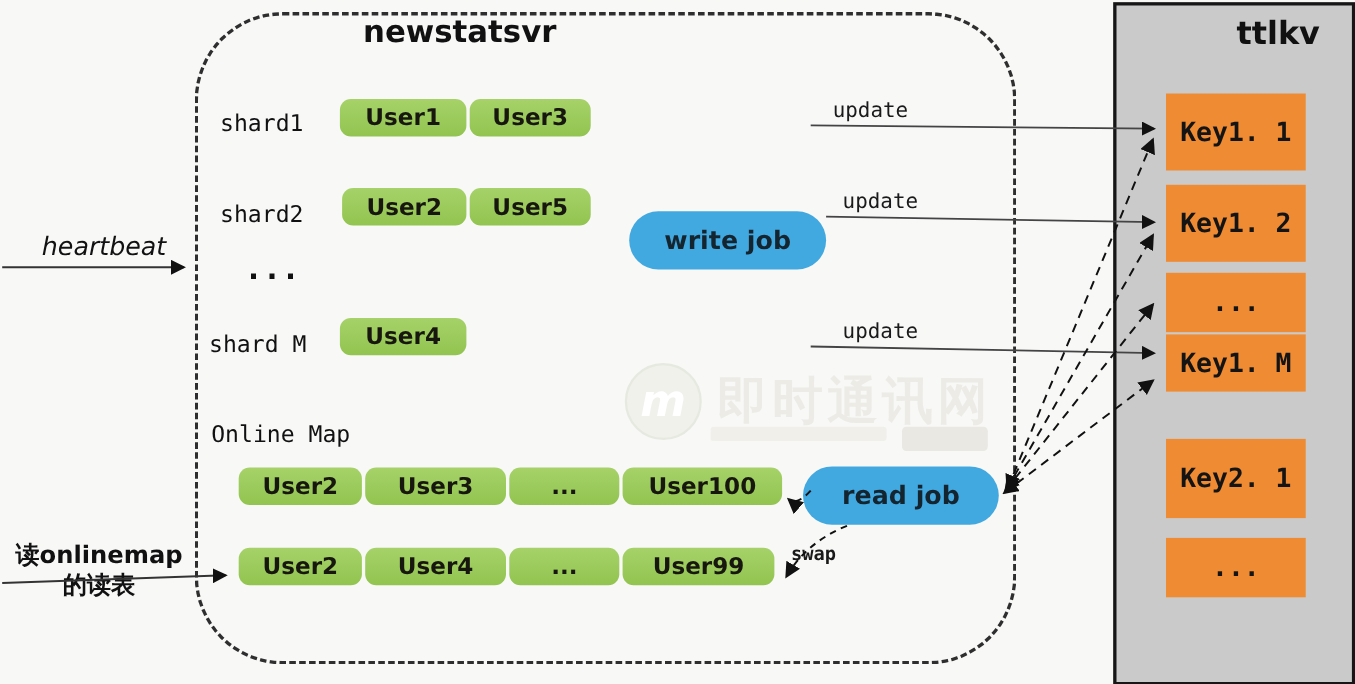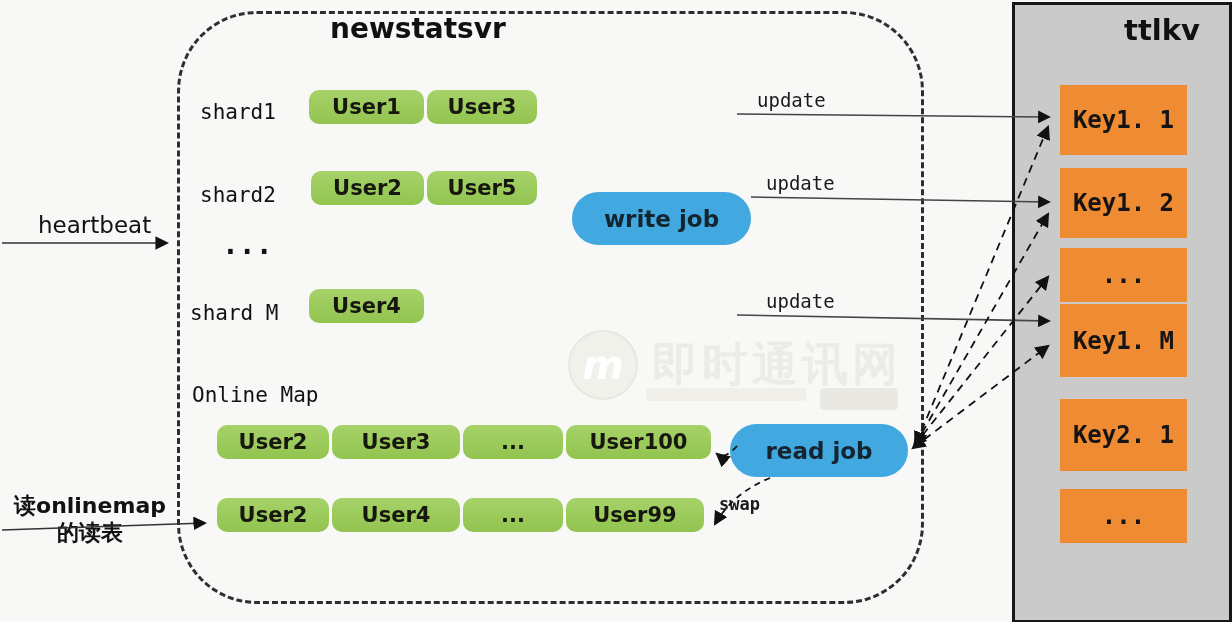--- a/index.html
+++ b/index.html
@@ -53,21 +53,21 @@
   <div class="wm">
     <div class="wm-circle">m</div>
     <div class="wm-text">即时通讯网</div>
     <div class="wm-sub"></div>
     <div class="wm-badge"></div>
   </div>
 
   <div class="svr"></div>
   <div class="svr-title">newstatsvr</div>
 
-  <div class="ext-label" style="left:38px;top:212px;">heartbeat</div>
+  <div class="ext-label" style="left:38px;top:212px;font-style:italic;">heartbeat</div>
   <div class="note">
     <div>读onlinemap</div>
     <div>的读表</div>
   </div>
 
   <div class="shard-label" style="left:200px;top:100px;">shard1</div>
   <div class="urow" style="left:309px;top:90px;">
     <div class="ubox" style="width:115px;">User1</div>
     <div class="ubox" style="width:110px;">User3</div>
   </div>
@@ -105,21 +105,21 @@
   <div class="anno" style="left:757px;top:89px;font-size:19px;">update</div>
   <div class="anno" style="left:766px;top:172px;font-size:19px;">update</div>
   <div class="anno" style="left:766px;top:290px;font-size:19px;">update</div>
   <div class="anno" style="left:719px;top:494px;font-size:17px;font-weight:bold;">swap</div>
 
   <div class="kvpanel">
     <div class="kv-title">ttlkv</div>
     <div class="kvbox" style="top:80px;height:70px;">Key1. 1</div>
     <div class="kvbox" style="top:163px;height:70px;">Key1. 2</div>
     <div class="kvbox" style="top:243px;height:54px;">...</div>
-    <div class="kvbox" style="top:299px;height:73px;">Key1. M</div>
+    <div class="kvbox" style="top:299px;height:52px;">Key1. M</div>
     <div class="kvbox" style="top:394px;height:72px;">Key2. 1</div>
     <div class="kvbox" style="top:484px;height:54px;">...</div>
   </div>
 
   <svg class="overlay" width="1232" height="622" viewBox="0 0 1232 622">
     <defs>
       <marker id="mA" viewBox="0 0 10 10" refX="8.5" refY="5" markerWidth="8" markerHeight="8" orient="auto-start-reverse">
         <path d="M0,0 L10,5 L0,10 z" fill="#111"></path>
       </marker>
     </defs>

